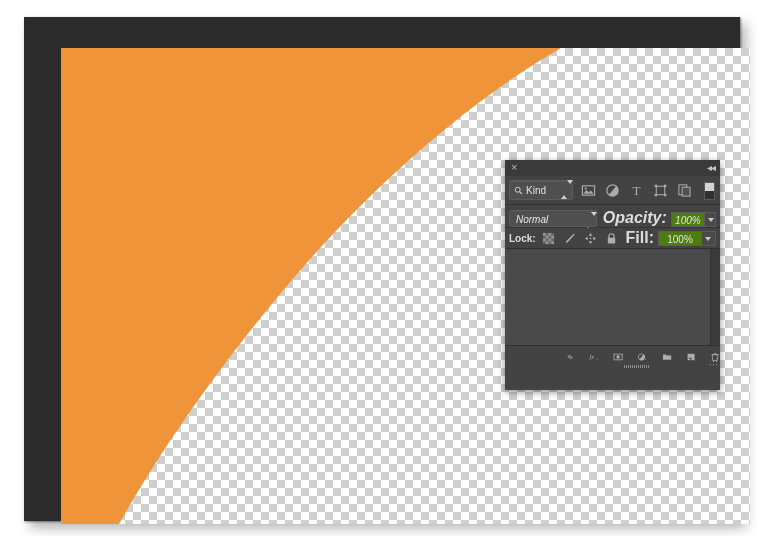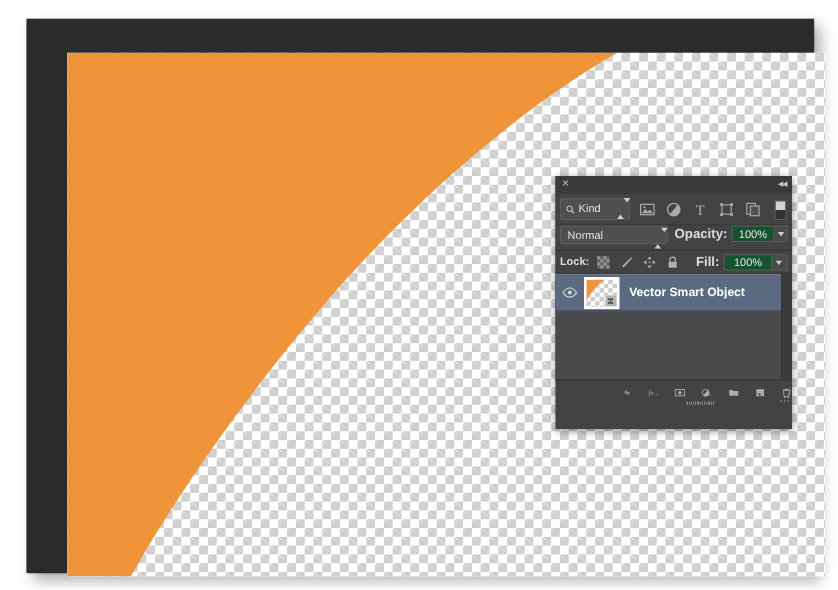--- a/index.html
+++ b/index.html
@@ -199,46 +199,47 @@
     border: 1px solid #5a5a5a;
   }
 
   
   .blend-row {
     position: relative;
     height: 22px;
     background: #434343;
     border-bottom: 1px solid #343434;
     display: flex;
-    align-items: flex-start;
+    align-items: flex-end;
     padding: 0 4px;
+    font-style: italic;
   }
   .blend-select {
     position: relative;
     width: 112px;
     height: 17px;
     background: #4f4f4f;
     border: 1px solid #5c5c5c;
     border-radius: 2px;
     line-height: 17px;
     font-size: 10px;
     color: #e4e4e4;
     padding-left: 6px;
     box-sizing: border-box;
   }
   .opacity-label, .fill-label {
-    font-size: 12px;
+    font-size: 16px;
     font-weight: bold;
     color: #dcdcdc;
     margin-left: 6px;
   }
   .value-box {
     width: 44px;
     height: 15px;
-    background: #14532d;
+    background: #4d7c0f;
     border: 1px solid #5c5c5c;
     margin-left: 4px;
     font-size: 10px;
     line-height: 15px;
     text-align: center;
     color: #e4e4e4;
     box-sizing: border-box;
   }
   .arrow-btn {
     width: 14px;
@@ -460,40 +461,20 @@
           <rect x="3" y="6.3" width="8" height="6" rx="0.8" fill="#c9c9c9"></rect>
         </svg>
       </div>
       <span class="fill-label" style="margin-left:auto;text-align:right;">Fill:</span>
       <div class="value-box">100%</div>
       <div class="arrow-btn"></div>
     </div>
 
     <div class="layer-list">
 
-      <div class="layer-row">
-        <div class="eye-cell">
-          <svg width="14" height="10" viewBox="0 0 16 11">
-            <path d="M8 0.8 C12 0.8 15 5.5 15 5.5 C15 5.5 12 10.2 8 10.2 C4 10.2 1 5.5 1 5.5 C1 5.5 4 0.8 8 0.8 Z" fill="none" stroke="#d2d2d2" stroke-width="1.1"></path>
-            <circle cx="8" cy="5.5" r="2.1" fill="#d2d2d2"></circle>
-          </svg>
-        </div>
-
-        <div class="layer-thumb">
-          <svg width="28" height="25" viewBox="0 0 28 25" preserveAspectRatio="none">
-            <path d="M 0,0 L 17,0 C 12,3 6,9 2,16 L 0,20 Z" fill="#ef9438"></path>
-          </svg>
-          <svg width="11" height="11" style="position:absolute;right:0;bottom:0;" viewBox="0 0 12 12">
-            <rect x="0" y="0" width="12" height="12" fill="#b4b4b4" stroke="#ffffff" stroke-width="1"></rect>
-            <path d="M3 3.5 h5 v2 h-3 v1.5 h3 v2 h-5 v-2 h3 v-1.5 h-3 z" fill="#5a5a5a"></path>
-          </svg>
-        </div>
-
-        <div class="layer-name">Vector Smart Object</div>
-      </div>
 
       <div class="list-scrollbar"></div>
     </div>
 
     <div class="panel-toolbar">
       <svg class="ticon" viewBox="0 0 16 16">
         <path d="M6 9.5 A2.6 2.6 0 0 1 6 5.5 L8.2 5.5" fill="none" stroke="#c6c6c6" stroke-width="1.3"></path>
         <path d="M10 6.5 A2.6 2.6 0 0 1 10 10.5 L7.8 10.5" fill="none" stroke="#c6c6c6" stroke-width="1.3"></path>
         <line x1="5.5" y1="8" x2="10.5" y2="8" stroke="#c6c6c6" stroke-width="1.3"></line>
       </svg>

